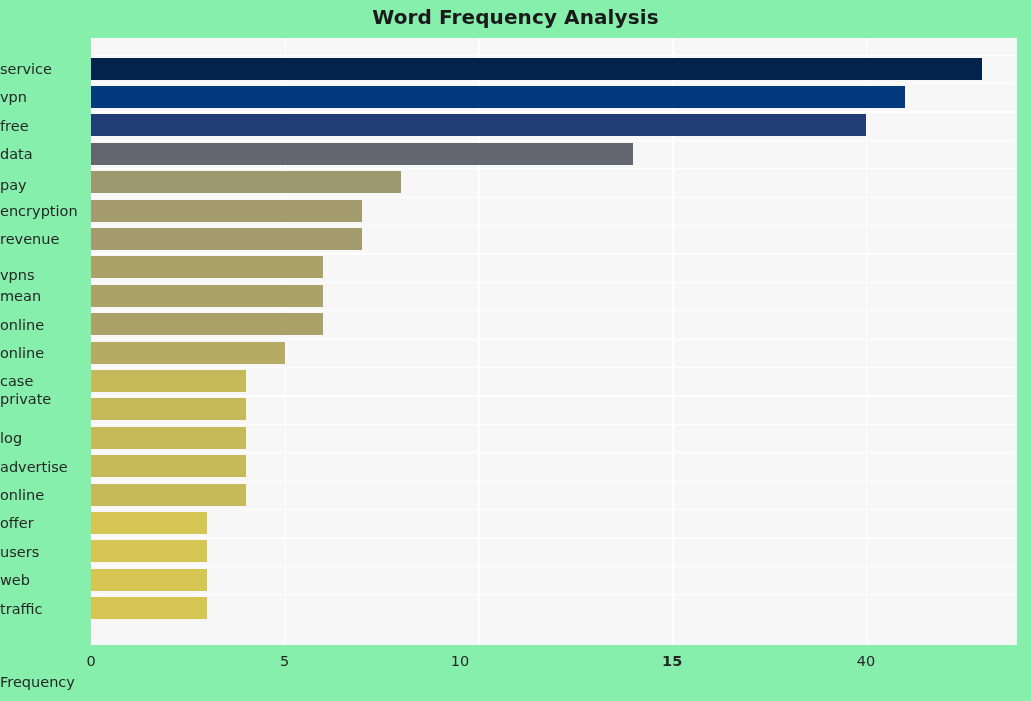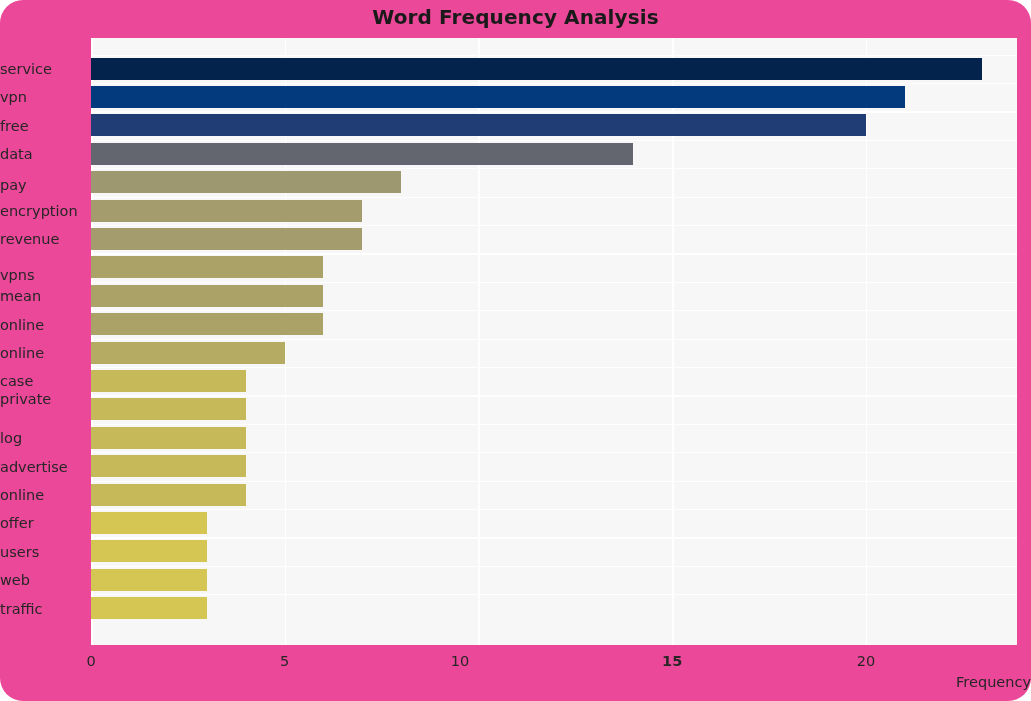--- a/index.html
+++ b/index.html
@@ -11,22 +11,21 @@
     width: 1031px;
     height: 701px;
     font-family: "DejaVu Sans", "Liberation Sans", sans-serif;
     overflow: hidden;
   }
 
   #figure {
     position: relative;
     width: 1031px;
     height: 701px;
-    background: #ec4899;
-    border-radius: 23px;
+    background: #86efac;
   }
 
   
   #chart-title {
     position: absolute;
     left: 0;
     top: 5px;
     width: 1031px;
     text-align: center;
     font-size: 20px;
@@ -118,21 +117,21 @@
     color: #262626;
     transform: translateX(-50%);
     white-space: nowrap;
   }
 
   #x-axis-title {
     position: absolute;
     left: 0;
     top: 674px;
     width: 1031px;
-    text-align: right;
+    text-align: left;
     font-size: 14.5px;
     color: #262626;
   }
 </style>
 </head>
 <body>
 
 <div id="figure">
 
   <div id="chart-title">Word Frequency Analysis</div>
@@ -250,18 +249,18 @@
       <div class="y-tick-label" style="top: 506.8px;">users</div>
       <div class="y-tick-label" style="top: 535.2px;">web</div>
       <div class="y-tick-label" style="top: 563.6px;">traffic</div>
     </div>
 
   <div id="x-axis">
       <div class="x-tick-label" style="left: 0px;">0</div>
       <div class="x-tick-label" style="left: 193.724px;">5</div>
       <div class="x-tick-label" style="left: 369px;">10</div>
       <div class="x-tick-label" style="left: 581.172px; font-weight: bold;">15</div>
-      <div class="x-tick-label" style="left: 774.895px;">20</div>
+      <div class="x-tick-label" style="left: 774.895px;">40</div>
     </div>
 
   <div id="x-axis-title">Frequency</div>
 
 </div>
 
 </body></html>

